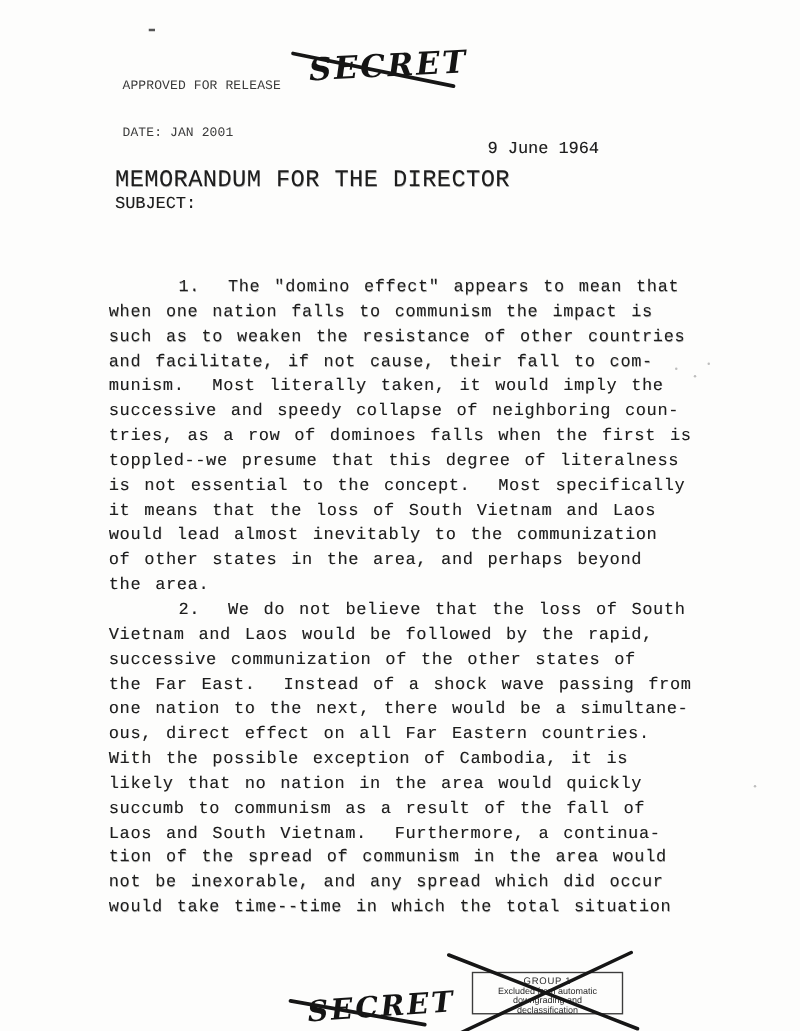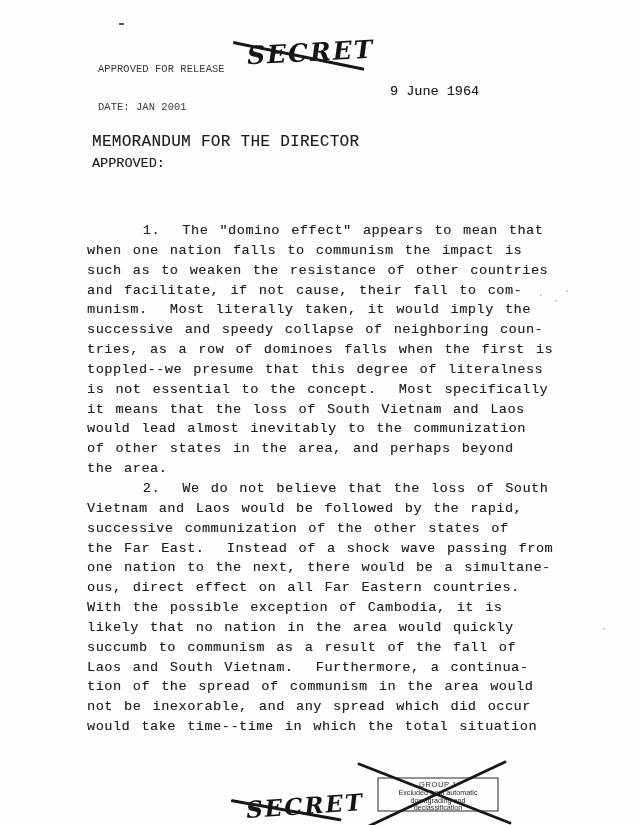--- a/index.html
+++ b/index.html
@@ -33,27 +33,27 @@
   .secret-top { left:247px; top:38px; font-size:25px; letter-spacing:2px; transform:rotate(-3deg); }
   .secret-bottom { left:246px; top:792px; font-size:23px; letter-spacing:2px; transform:rotate(-4deg); }
   .strike {
     position:absolute; background:#161616; height:2.6px; border-radius:2px;
     transform-origin:left center;
   }
   .strike-top { left:233px; top:41px; width:134px; transform:rotate(11.5deg); }
   .strike-bottom { left:231px; top:799px; width:112px; transform:rotate(10deg); }
 
   .date-line {
-    position:absolute; left:390px; top:84px;
+    position:absolute; left:390px; top:112px;
     font-size:13.5px; letter-spacing:0;
   }
 
   .memo-heading {
     position:absolute; left:92px; top:133px;
-    font-size:16px; letter-spacing:0.3px;text-align:center;
+    font-size:19px; letter-spacing:0.3px;text-align:center;
   }
 
   .subject-label {
     position:absolute; left:92px; top:156px;
     font-size:13.5px;
   }
   .subject-text {
     position:absolute; left:168px; top:156px;
     font-size:13.5px; line-height:15.2px;
     white-space:pre;
@@ -100,21 +100,21 @@
     <div>DATE: JAN 2001</div>
   </div>
 
   <div class="secret-stamp secret-top">SECRET</div>
   <div class="strike strike-top"></div>
 
   <div class="date-line tw">9 June 1964</div>
 
   <div class="memo-heading tw">MEMORANDUM FOR THE DIRECTOR</div>
 
-  <div class="subject-label tw">APPROVED:</div>
+  <div class="subject-label tw">SUBJECT:</div>
 
   <div class="memo-body tw">     1.  The "domino effect" appears to mean that
 when one nation falls to communism the impact is
 such as to weaken the resistance of other countries
 and facilitate, if not cause, their fall to com-
 munism.  Most literally taken, it would imply the
 successive and speedy collapse of neighboring coun-
 tries, as a row of dominoes falls when the first is
 toppled--we presume that this degree of literalness
 is not essential to the concept.  Most specifically

